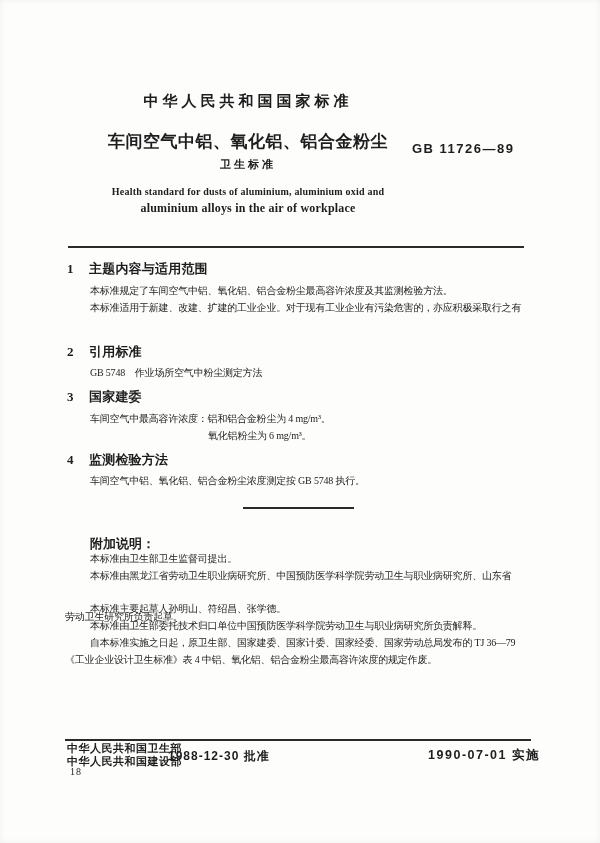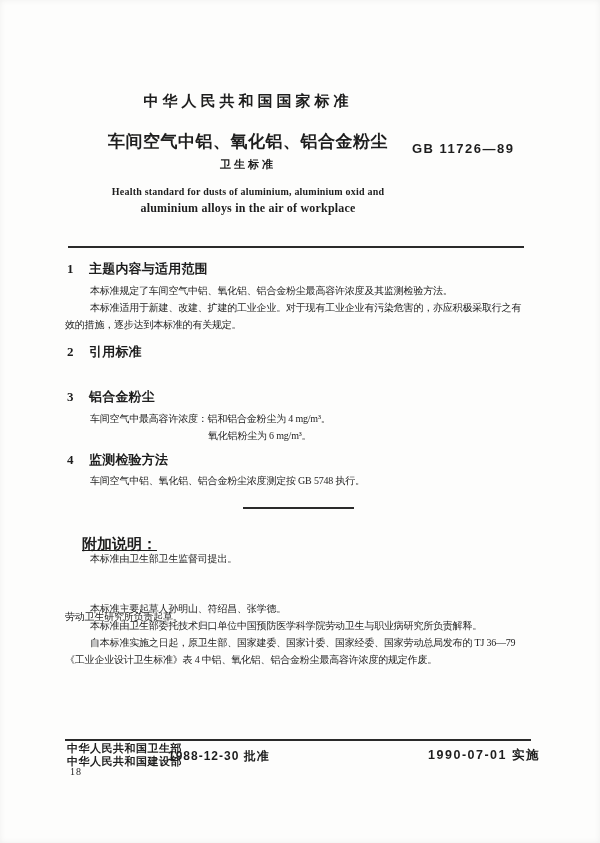--- a/index.html
+++ b/index.html
@@ -32,21 +32,21 @@
   .sec-h .h-num{display:inline-block;width:22px;}
   .body-t{font-size:10px;letter-spacing:-0.2px;font-weight:400;}
   .ind{left:90px;}
   .flush{left:65px;}
   .h1{top:260px;} .h2{top:343px;} .h3{top:388px;} .h4{top:451px;}
   .p-s1a{top:284px;} .p-s1b{top:301px;} .p-s1c{top:318px;}
   .p-s2a{top:366px;}
   .p-s3a{top:412px;} .p-s3b{top:429px;left:208px;}
   .p-s4a{top:474px;}
   
-  .apx-h{left:82px;top:535px;font-size:15px;font-weight:bold;text-decoration:underline;}
+  .apx-h{left:90px;top:535px;font-size:13px;font-weight:bold;}
   .a1{top:552px;} .a2{top:569px;} .a3{top:610px;} .a4{top:602px;}
   .a5{top:619px;} .a6{top:636px;} .a7{top:653px;}
   
   .approver{left:67px;top:742px;font-size:11px;font-weight:bold;line-height:12.5px;white-space:pre-line;letter-spacing:0.5px;font-family:Liberation Serif, serif;}
   .approval{left:168px;top:748px;font-size:12px;font-weight:bold;letter-spacing:1px;font-family:"Liberation Sans","DejaVu Sans",sans-serif;}
   .implement{left:400px;top:747px;width:140px;text-align:right;font-size:12.5px;font-weight:bold;letter-spacing:1.5px;font-family:"Liberation Sans","DejaVu Sans",sans-serif;}
   .pageno{left:70px;top:766px;font-size:10px;letter-spacing:1px;}
 </style>
 </head>
 <body>
@@ -60,41 +60,42 @@
   <div class="abs hdr-center en1">Health standard for dusts of aluminium, aluminium oxid and</div>
   <div class="abs hdr-center en2">aluminium alloys in the air of workplace</div>
 
   <div class="rule rule-top"></div>
 
   <div class="abs sec-h h1">
     <span class="h-num">1</span><span>主题内容与适用范围</span>
   </div>
   <div class="abs body-t ind p-s1a">本标准规定了车间空气中铝、氧化铝、铝合金粉尘最高容许浓度及其监测检验方法。</div>
   <div class="abs body-t ind p-s1b">本标准适用于新建、改建、扩建的工业企业。对于现有工业企业有污染危害的，亦应积极采取行之有</div>
-  <div class="abs body-t flush p-s1c">效的措施，逐步达到本标准的有关规定。</div>
 
   <div class="abs sec-h h2">
     <span class="h-num">2</span><span>引用标准</span>
   </div>
+  <div class="abs body-t ind p-s2a">GB 5748　作业场所空气中粉尘测定方法</div>
 
   <div class="abs sec-h h3">
-    <span class="h-num">3</span><span>铝合金粉尘</span>
+    <span class="h-num">3</span><span>国家建委</span>
   </div>
   <div class="abs body-t ind p-s3a">车间空气中最高容许浓度：铝和铝合金粉尘为 4 mg/m³。</div>
   <div class="abs body-t p-s3b">氧化铝粉尘为 6 mg/m³。</div>
 
   <div class="abs sec-h h4">
     <span class="h-num">4</span><span>监测检验方法</span>
   </div>
   <div class="abs body-t ind p-s4a">车间空气中铝、氧化铝、铝合金粉尘浓度测定按 GB 5748 执行。</div>
 
   <div class="rule rule-mid"></div>
 
   <div class="abs apx-h">附加说明：</div>
   <div class="abs body-t ind a1">本标准由卫生部卫生监督司提出。</div>
+  <div class="abs body-t ind a2">本标准由黑龙江省劳动卫生职业病研究所、中国预防医学科学院劳动卫生与职业病研究所、山东省</div>
   <div class="abs body-t flush a3">劳动卫生研究所负责起草。</div>
   <div class="abs body-t ind a4">本标准主要起草人孙明山、符绍昌、张学德。</div>
   <div class="abs body-t ind a5">本标准由卫生部委托技术归口单位中国预防医学科学院劳动卫生与职业病研究所负责解释。</div>
   <div class="abs body-t ind a6">自本标准实施之日起，原卫生部、国家建委、国家计委、国家经委、国家劳动总局发布的 TJ 36—79</div>
   <div class="abs body-t flush a7">《工业企业设计卫生标准》表 4 中铝、氧化铝、铝合金粉尘最高容许浓度的规定作废。</div>
 
   <div class="rule rule-bot"></div>
   <div class="abs approver">中华人民共和国卫生部
 中华人民共和国建设部</div>
   <div class="abs approval">1988-12-30 批准</div>

